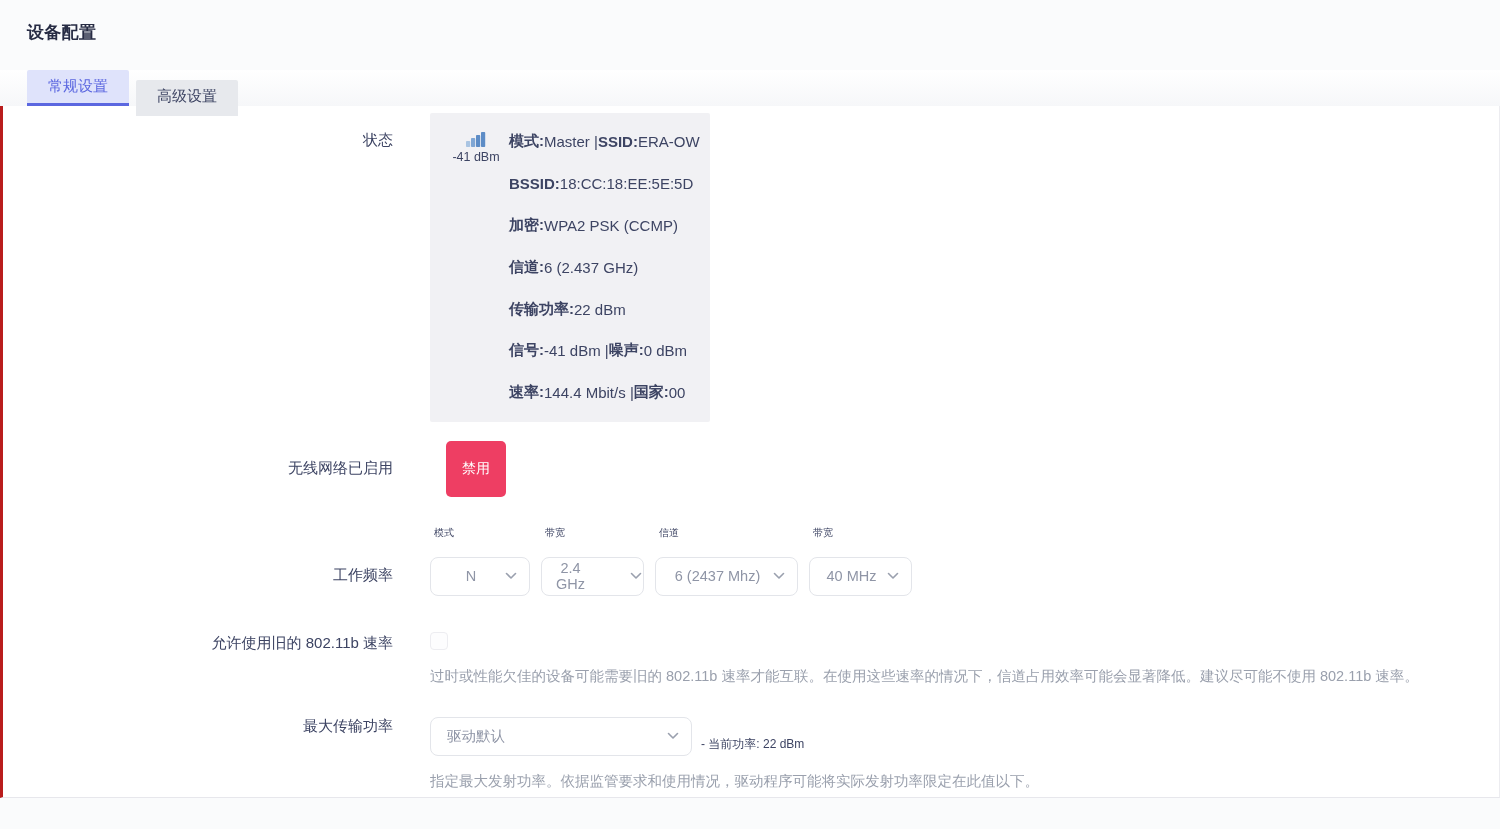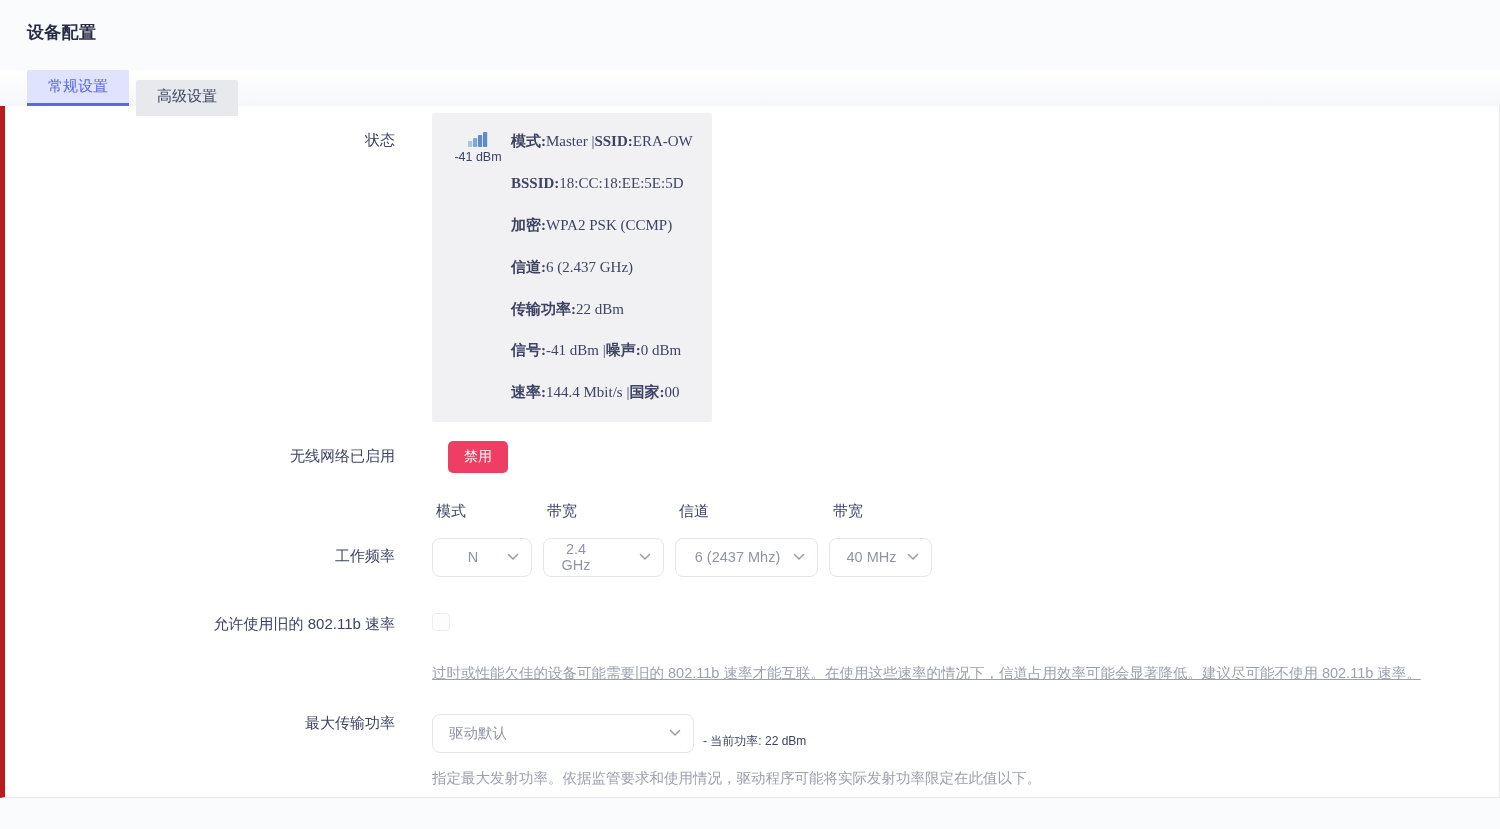--- a/index.html
+++ b/index.html
@@ -25,21 +25,21 @@
     margin-right:7px; border-radius:2px 2px 0 0;
     border-bottom:3px solid transparent;
   }
   .tab.active {
     background:#dfe3fb; color:var(--accent,#5b67e0);
     border-bottom:3px solid var(--accent,#5b67e0);
   }
   .tab.inactive { background:#e7e9ed; color:#3d4463;margin-top:20px; }
   .panel {
     background:#ffffff; height:692px;
-    border-left:5px solid #b91c1c; border-right:1px solid #ececf0;
+    border-left:3px solid #b91c1c; border-right:1px solid #ececf0;
     border-bottom:1px solid #e7e7ec;
   }
   .form-row { display:flex; }
   .row-label {
     width:390px; flex-shrink:0; text-align:right;
     font-size:15px; color:#3d4463;
   }
   .row-field { margin-left:37px; }
 
   
@@ -48,56 +48,56 @@
   .status-box {
     width:280px; background:#f1f1f4; border-radius:2px;
     display:flex; padding:8px 12px 8px 13px;
   }
   .status-icon-col { width:66px; flex-shrink:0; text-align:center; padding-top:10px; }
   .signal-icon { display:block; margin:0 auto 2px auto; }
   .signal-dbm { font-size:12.5px; color:#3d4463; white-space:nowrap; }
   .status-lines { flex:1; }
   .status-line {
     height:41.8px; display:flex; align-items:center;
-    font-size:15px; color:#3d4463; white-space:nowrap;font-family:Liberation Serif, serif;
+    font-size:15px; color:#3d4463; white-space:nowrap;
   }
   .status-line b { font-weight:700; }
 
   
   .row-wireless { margin-top:19px; align-items:center;gap:16px; }
   .danger-btn {
     background:var(--danger,#ee3e63); color:#fff; border:none;
-    font-size:14px; height:32px; padding:0 16px; border-radius:5px;
+    font-size:14px; height:56px; padding:0 16px; border-radius:5px;
     cursor:pointer; font-family:inherit;
   }
 
   
   .row-freq { margin-top:29px; }
   .row-freq .row-label { align-self:flex-end; padding-bottom:11px; }
   .freq-cols { display:flex; gap:11px; }
   .freq-col { display:flex; flex-direction:column; }
-  .freq-header { font-size:15px; color:#3d4463; margin-bottom:17px; padding-left:4px; }
+  .freq-header { font-size:10px; color:#3d4463; margin-bottom:17px; padding-left:4px; }
   .select {
     height:39px; background:#fff; border:1px solid #e3e5ea; border-radius:8px;
     display:flex; align-items:center; cursor:pointer;
     font-size:14.5px; color:#8f95a6; padding:0 12px 0 14px;
   }
   .select .sel-text { flex:1; text-align:center; padding-right:2px; }
   .select.left .sel-text { text-align:left; padding-left:2px; }
   .chev { flex-shrink:0; margin-left:6px; }
 
   
   .row-legacy { margin-top:36px; }
   .row-legacy .row-label { padding-top:2px; }
   .checkbox {
     width:18px; height:18px; background:#fdfdfe;
     border:1.5px solid #ededf1; border-radius:4px; cursor:pointer;
   }
   .desc { font-size:14.5px; color:#9aa0ad; }
-  .row-legacy .desc { margin-top:33px;text-decoration:underline; }
+  .row-legacy .desc { margin-top:17px; }
 
   
   .row-power { margin-top:31px; }
   .power-line { display:flex; align-items:center; }
   .power-select { width:262px; }
   .power-current { font-size:12px; color:#3d4463; margin-left:9px; white-space:nowrap;margin-top:16px; }
   .row-power .desc { margin-top:16px; }
 </style>
 </head>
 <body>
@@ -179,21 +179,21 @@
             <div class="freq-header">模式</div>
             <div class="select" style="width: 100px;">
               <span class="sel-text">N</span>
               <svg class="chev" width="12" height="8" viewBox="0 0 12 8">
                 <path d="M1.5 1.5 L6 6 L10.5 1.5" fill="none" stroke="#9aa0ae" stroke-width="1.6" stroke-linecap="round" stroke-linejoin="round"></path>
               </svg>
             </div>
           </div>
           <div class="freq-col">
             <div class="freq-header">带宽</div>
-            <div class="select" style="width: 121px; gap: 37px;">
+            <div class="select" style="width: 103px; gap: 37px;">
               <span class="sel-text">2.4 GHz</span>
               <svg class="chev" width="12" height="8" viewBox="0 0 12 8">
                 <path d="M1.5 1.5 L6 6 L10.5 1.5" fill="none" stroke="#9aa0ae" stroke-width="1.6" stroke-linecap="round" stroke-linejoin="round"></path>
               </svg>
             </div>
           </div>
           <div class="freq-col">
             <div class="freq-header">信道</div>
             <div class="select" style="width: 143px;">
               <span class="sel-text">6 (2437 Mhz)</span>

